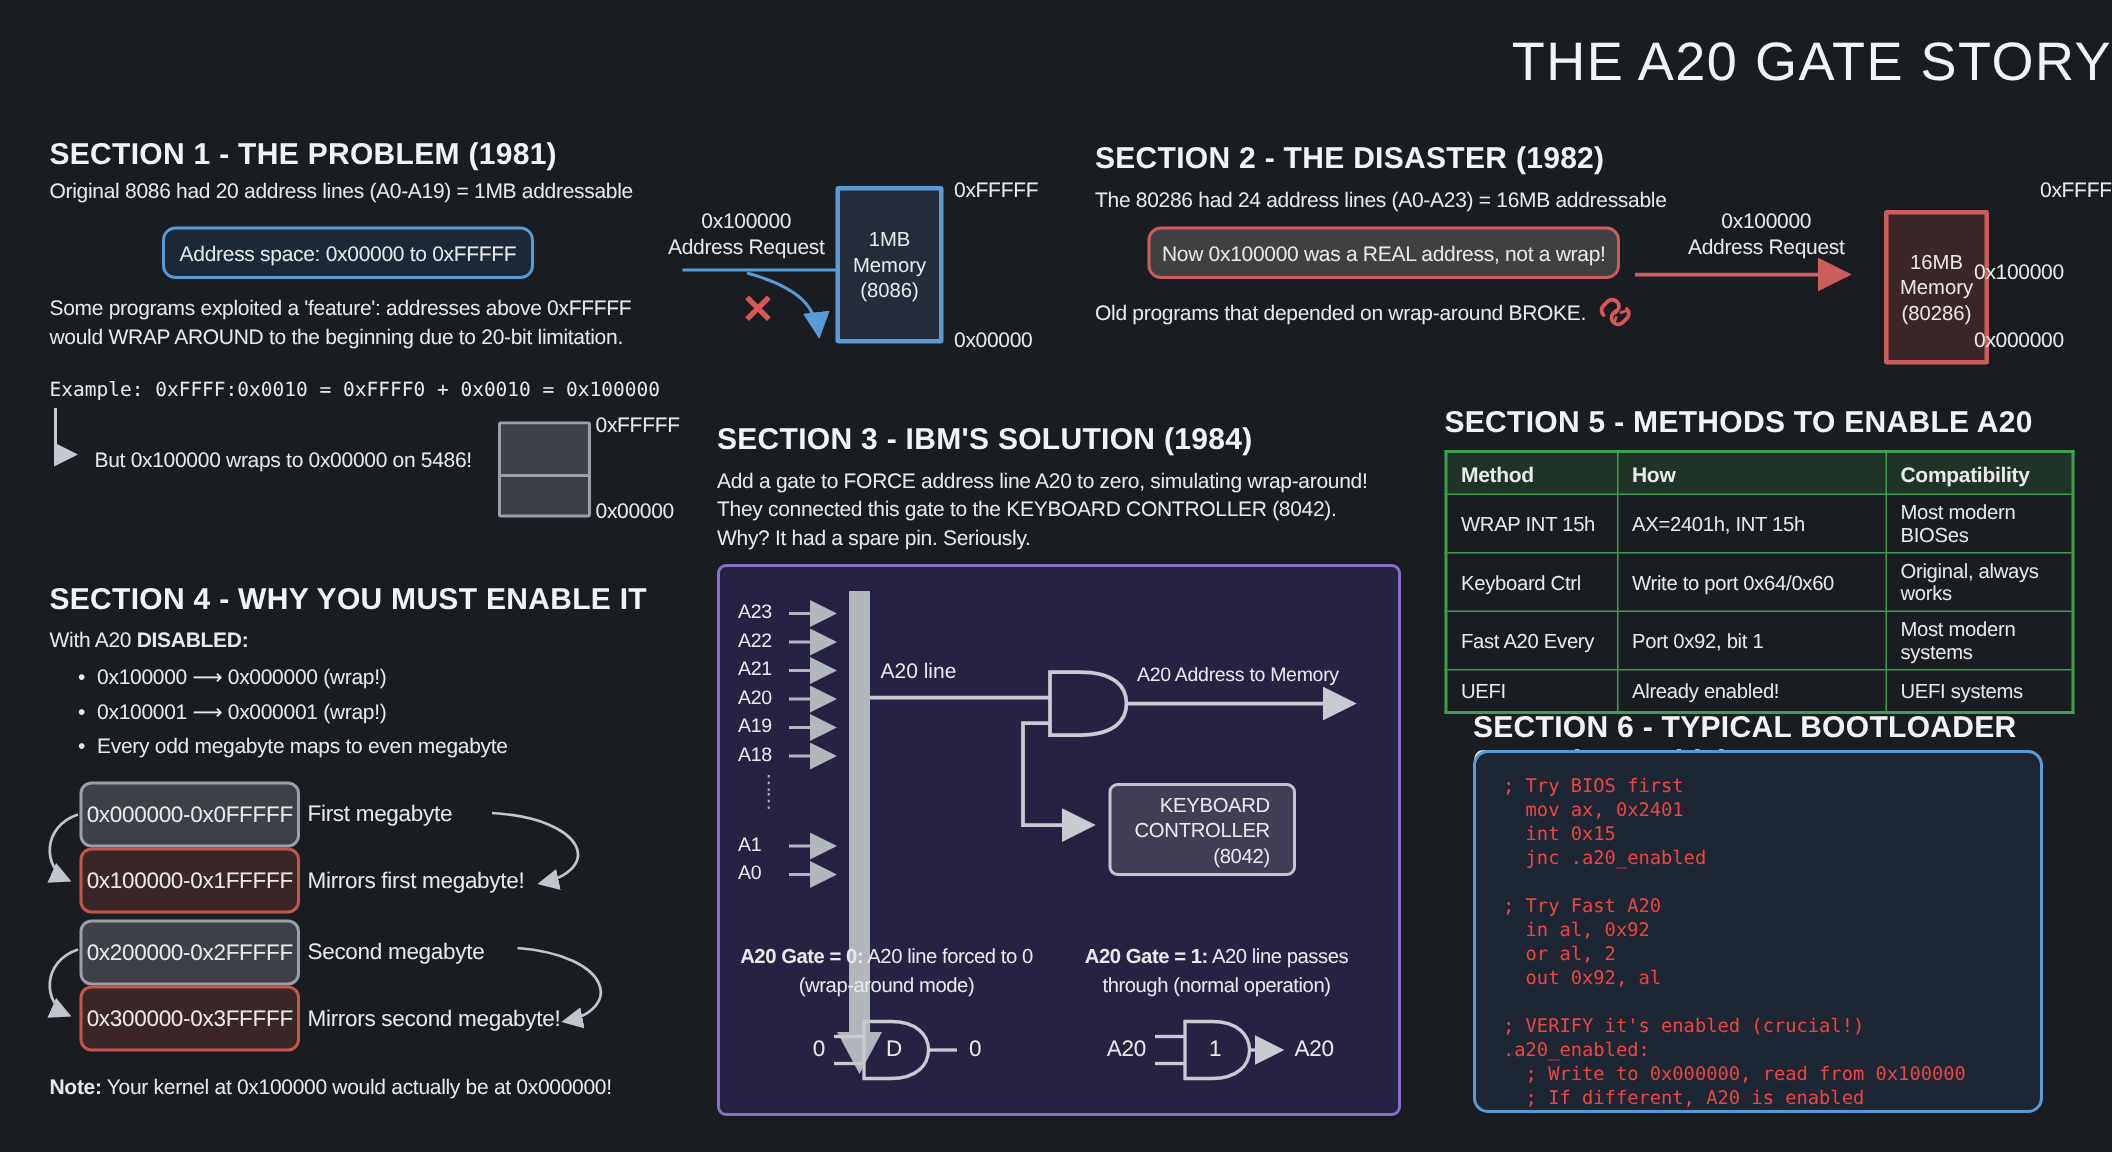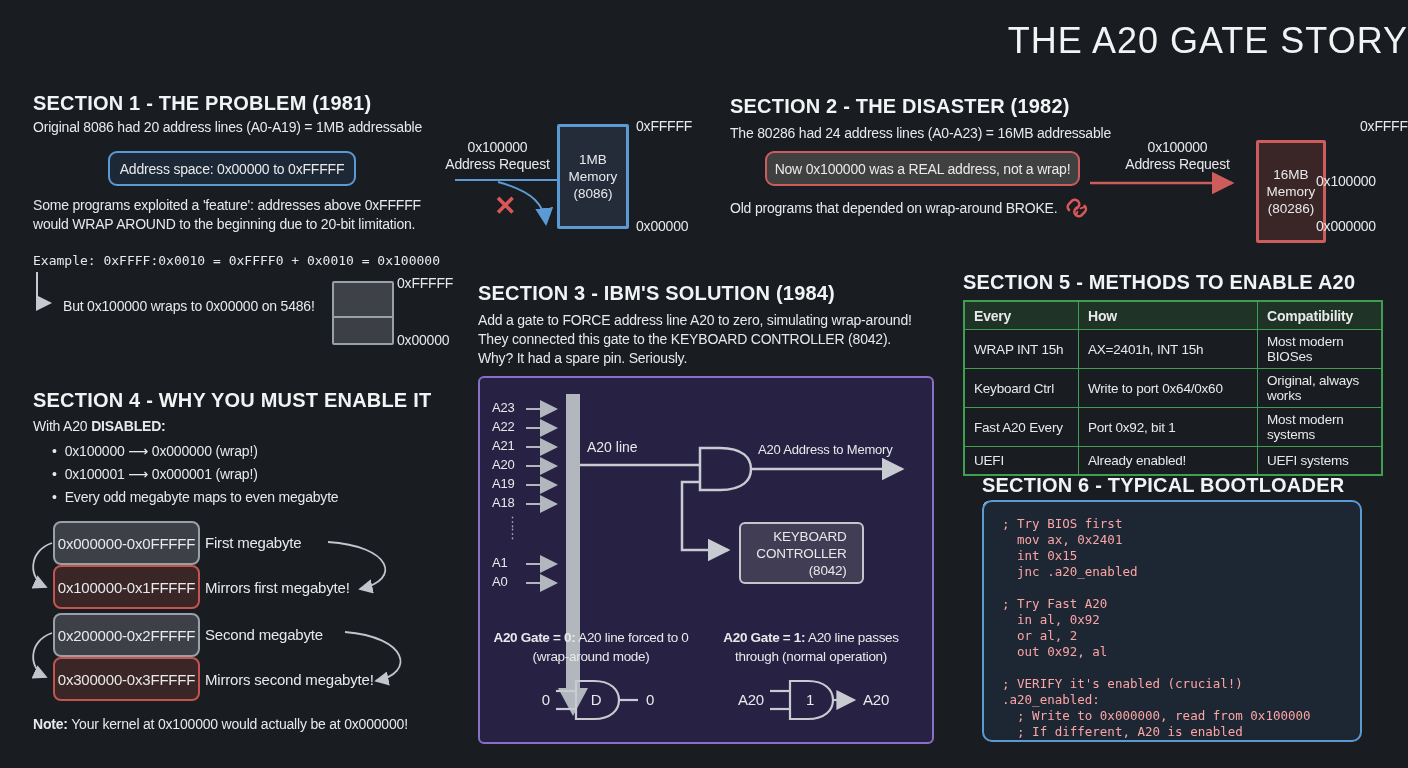--- a/index.html
+++ b/index.html
@@ -36,21 +36,21 @@
          display:flex;align-items:center;justify-content:center;text-align:right;
          font-size:13.5px;line-height:17px;letter-spacing:-0.2px;}
   .legend{font-size:13.5px;line-height:19px;text-align:center;letter-spacing:-0.3px;}
   .gate-t{font-size:15px;letter-spacing:-0.2px;}
   table.methods{border-collapse:collapse;width:420px;font-size:13.5px;letter-spacing:-0.2px;}
   table.methods th,table.methods td{border:1.5px solid #3f9e4f;padding:4px 9px;text-align:left;height:19px;}
   table.methods th{background:#1f3326;font-size:14px;}
   table.methods{border:2px solid #3f9e4f;border-radius:4px;}
   .codebox{border:2px solid #5b9bd5;border-radius:10px;background:#1d2733;}
   .codebox pre{margin:0;padding:14px 18px;font-family:"DejaVu Sans Mono",monospace;
-               font-size:12.5px;line-height:16px;color:#fca5a5;}
+               font-size:12.5px;line-height:16px;color:#ef4444;}
   svg{position:absolute;overflow:visible;}
   .b{font-weight:bold;}
 </style>
 </head>
 <body>
 
 <div id="canvas">
 
   <h1 class="abs title">THE A20 GATE STORY</h1>
 
@@ -247,21 +247,21 @@
   </svg>
 
   <div class="abs body-t" style="left:33px;top:715px;">
     <span class="b">Note:</span><span> Your kernel at 0x100000 would actually be at 0x000000!</span>
   </div>
 
   <h2 class="abs sec-h" style="left:963px;top:271px;">SECTION 5 - METHODS TO ENABLE A20</h2>
   <table class="abs methods" style="left:963px;top:300px;">
     <thead>
       <tr>
-        <th style="width:95px;">Every</th>
+        <th style="width:95px;">Method</th>
         <th style="width:160px;">How</th>
         <th>Compatibility</th>
       </tr>
     </thead>
     <tbody>
       <tr>
         <td>WRAP INT 15h</td>
         <td>AX=2401h, INT 15h</td>
         <td>Most modern BIOSes</td>
       </tr>

